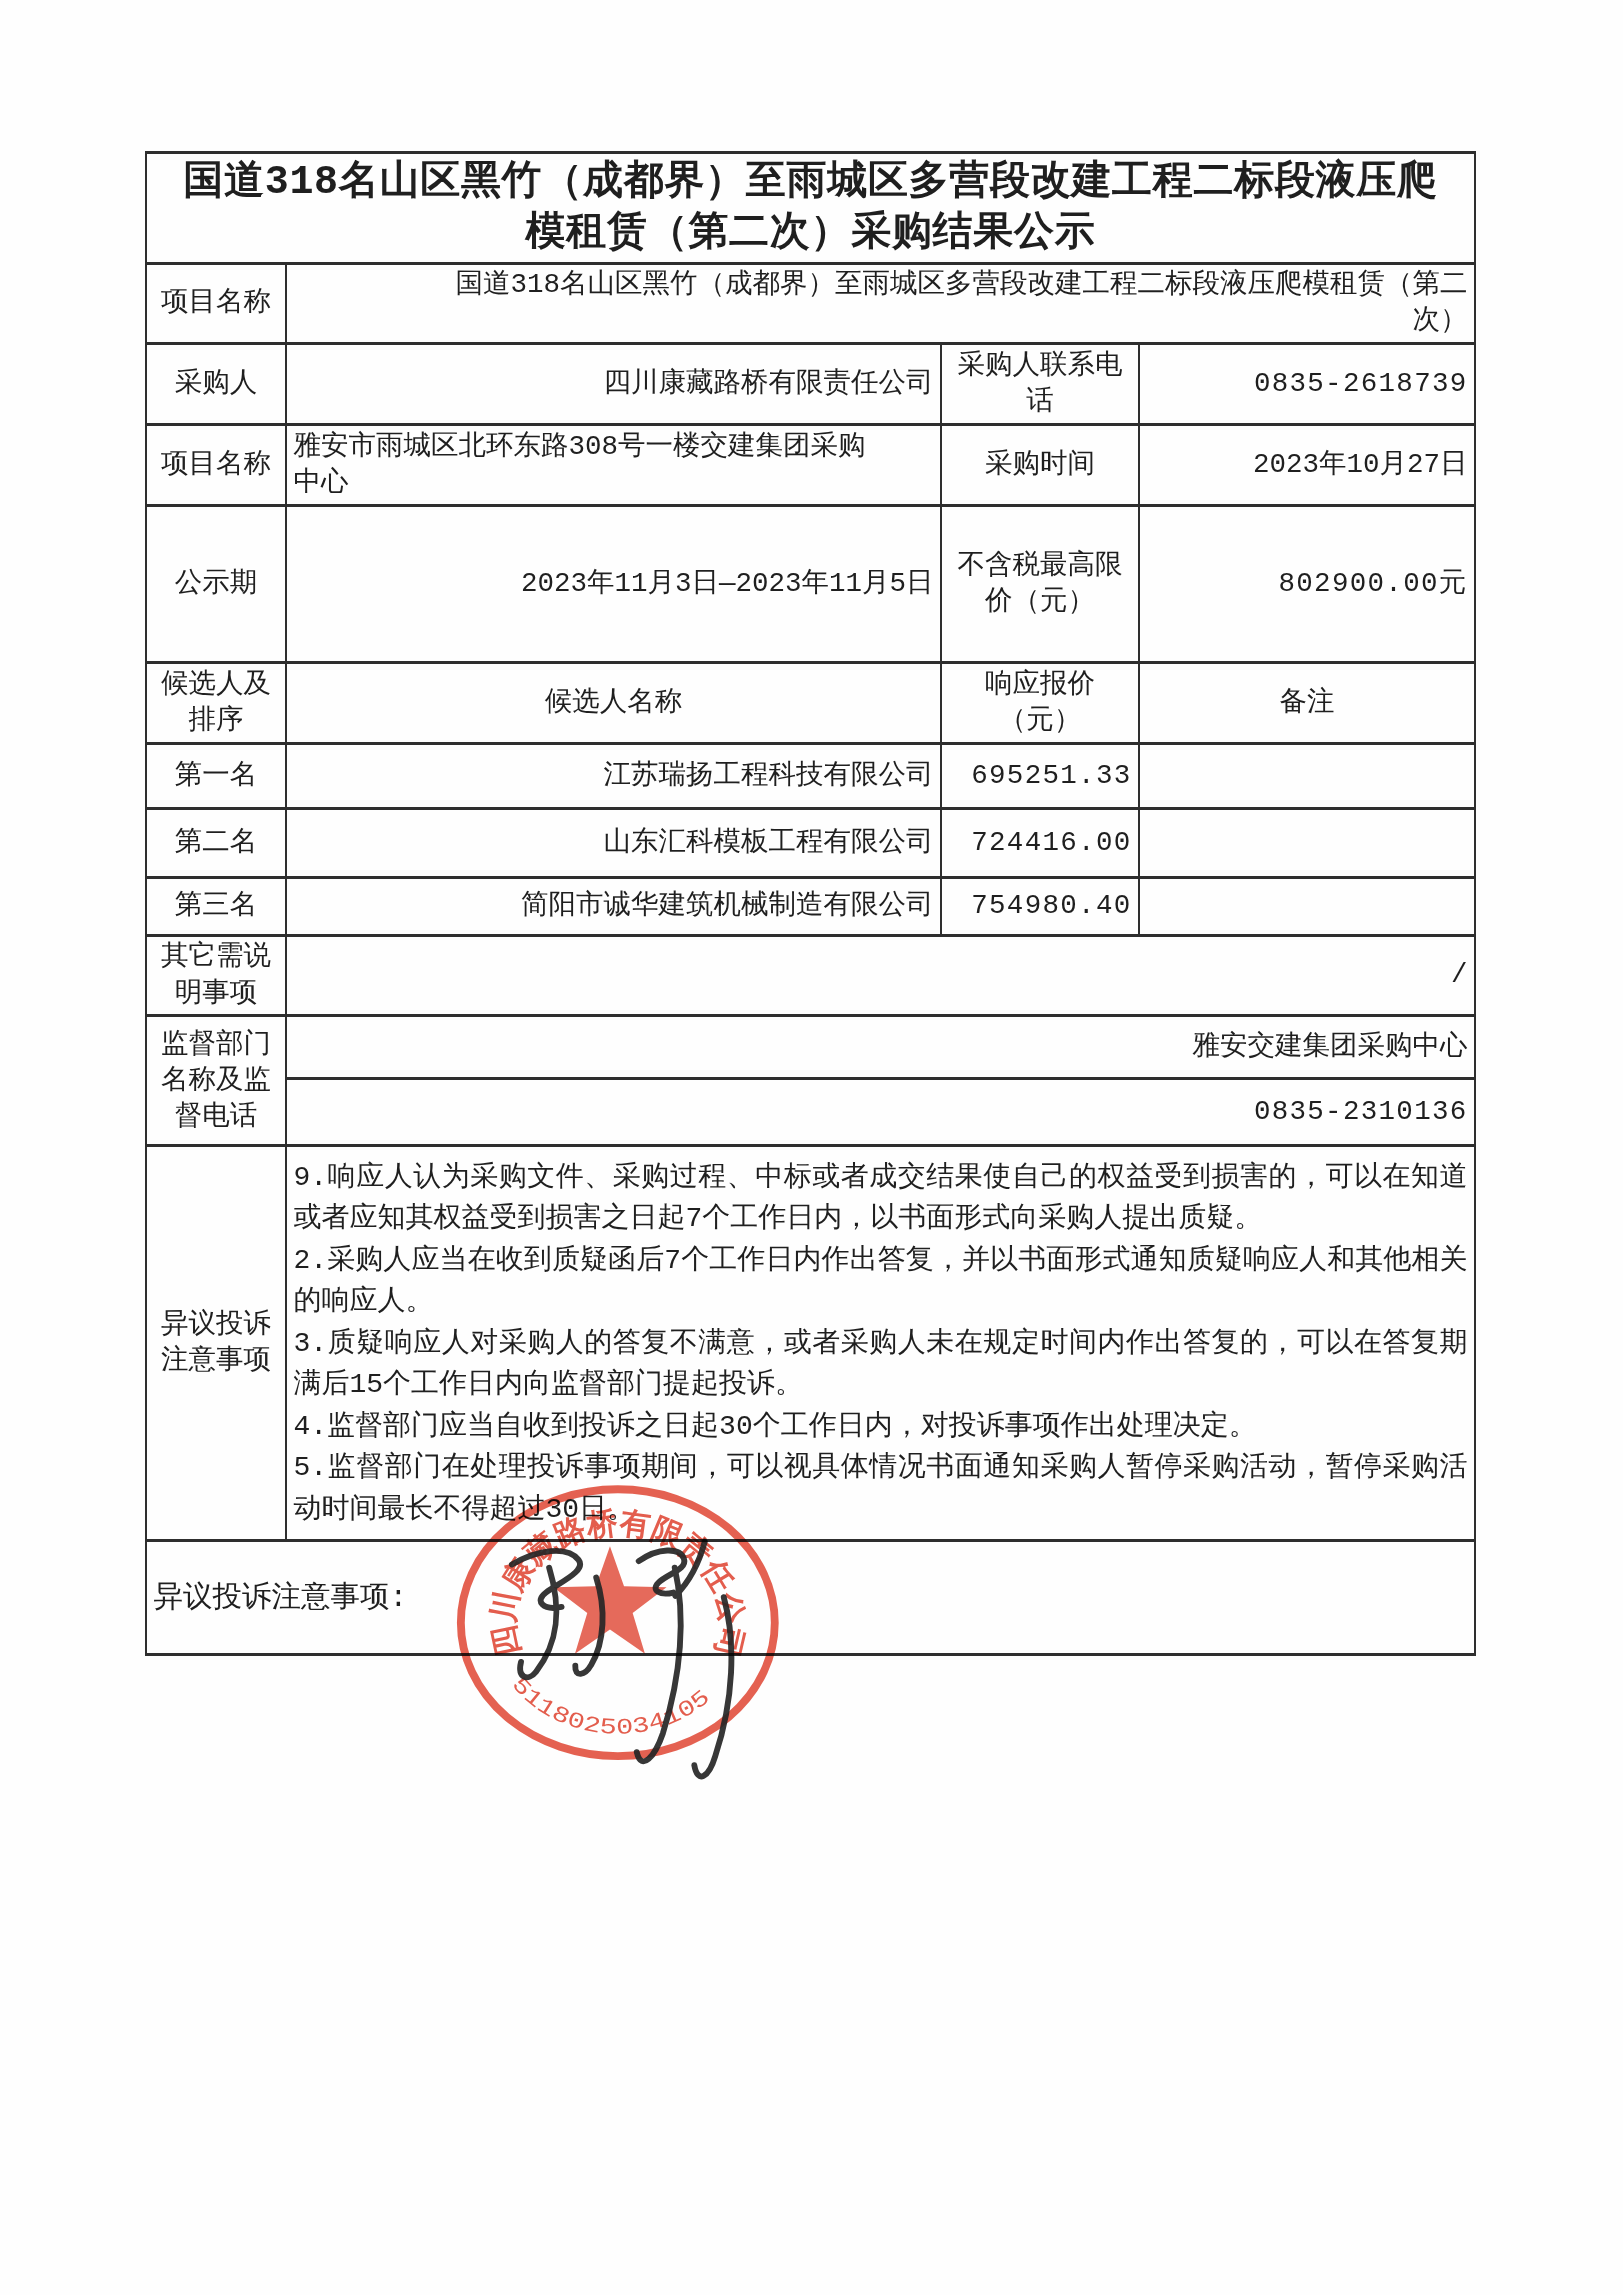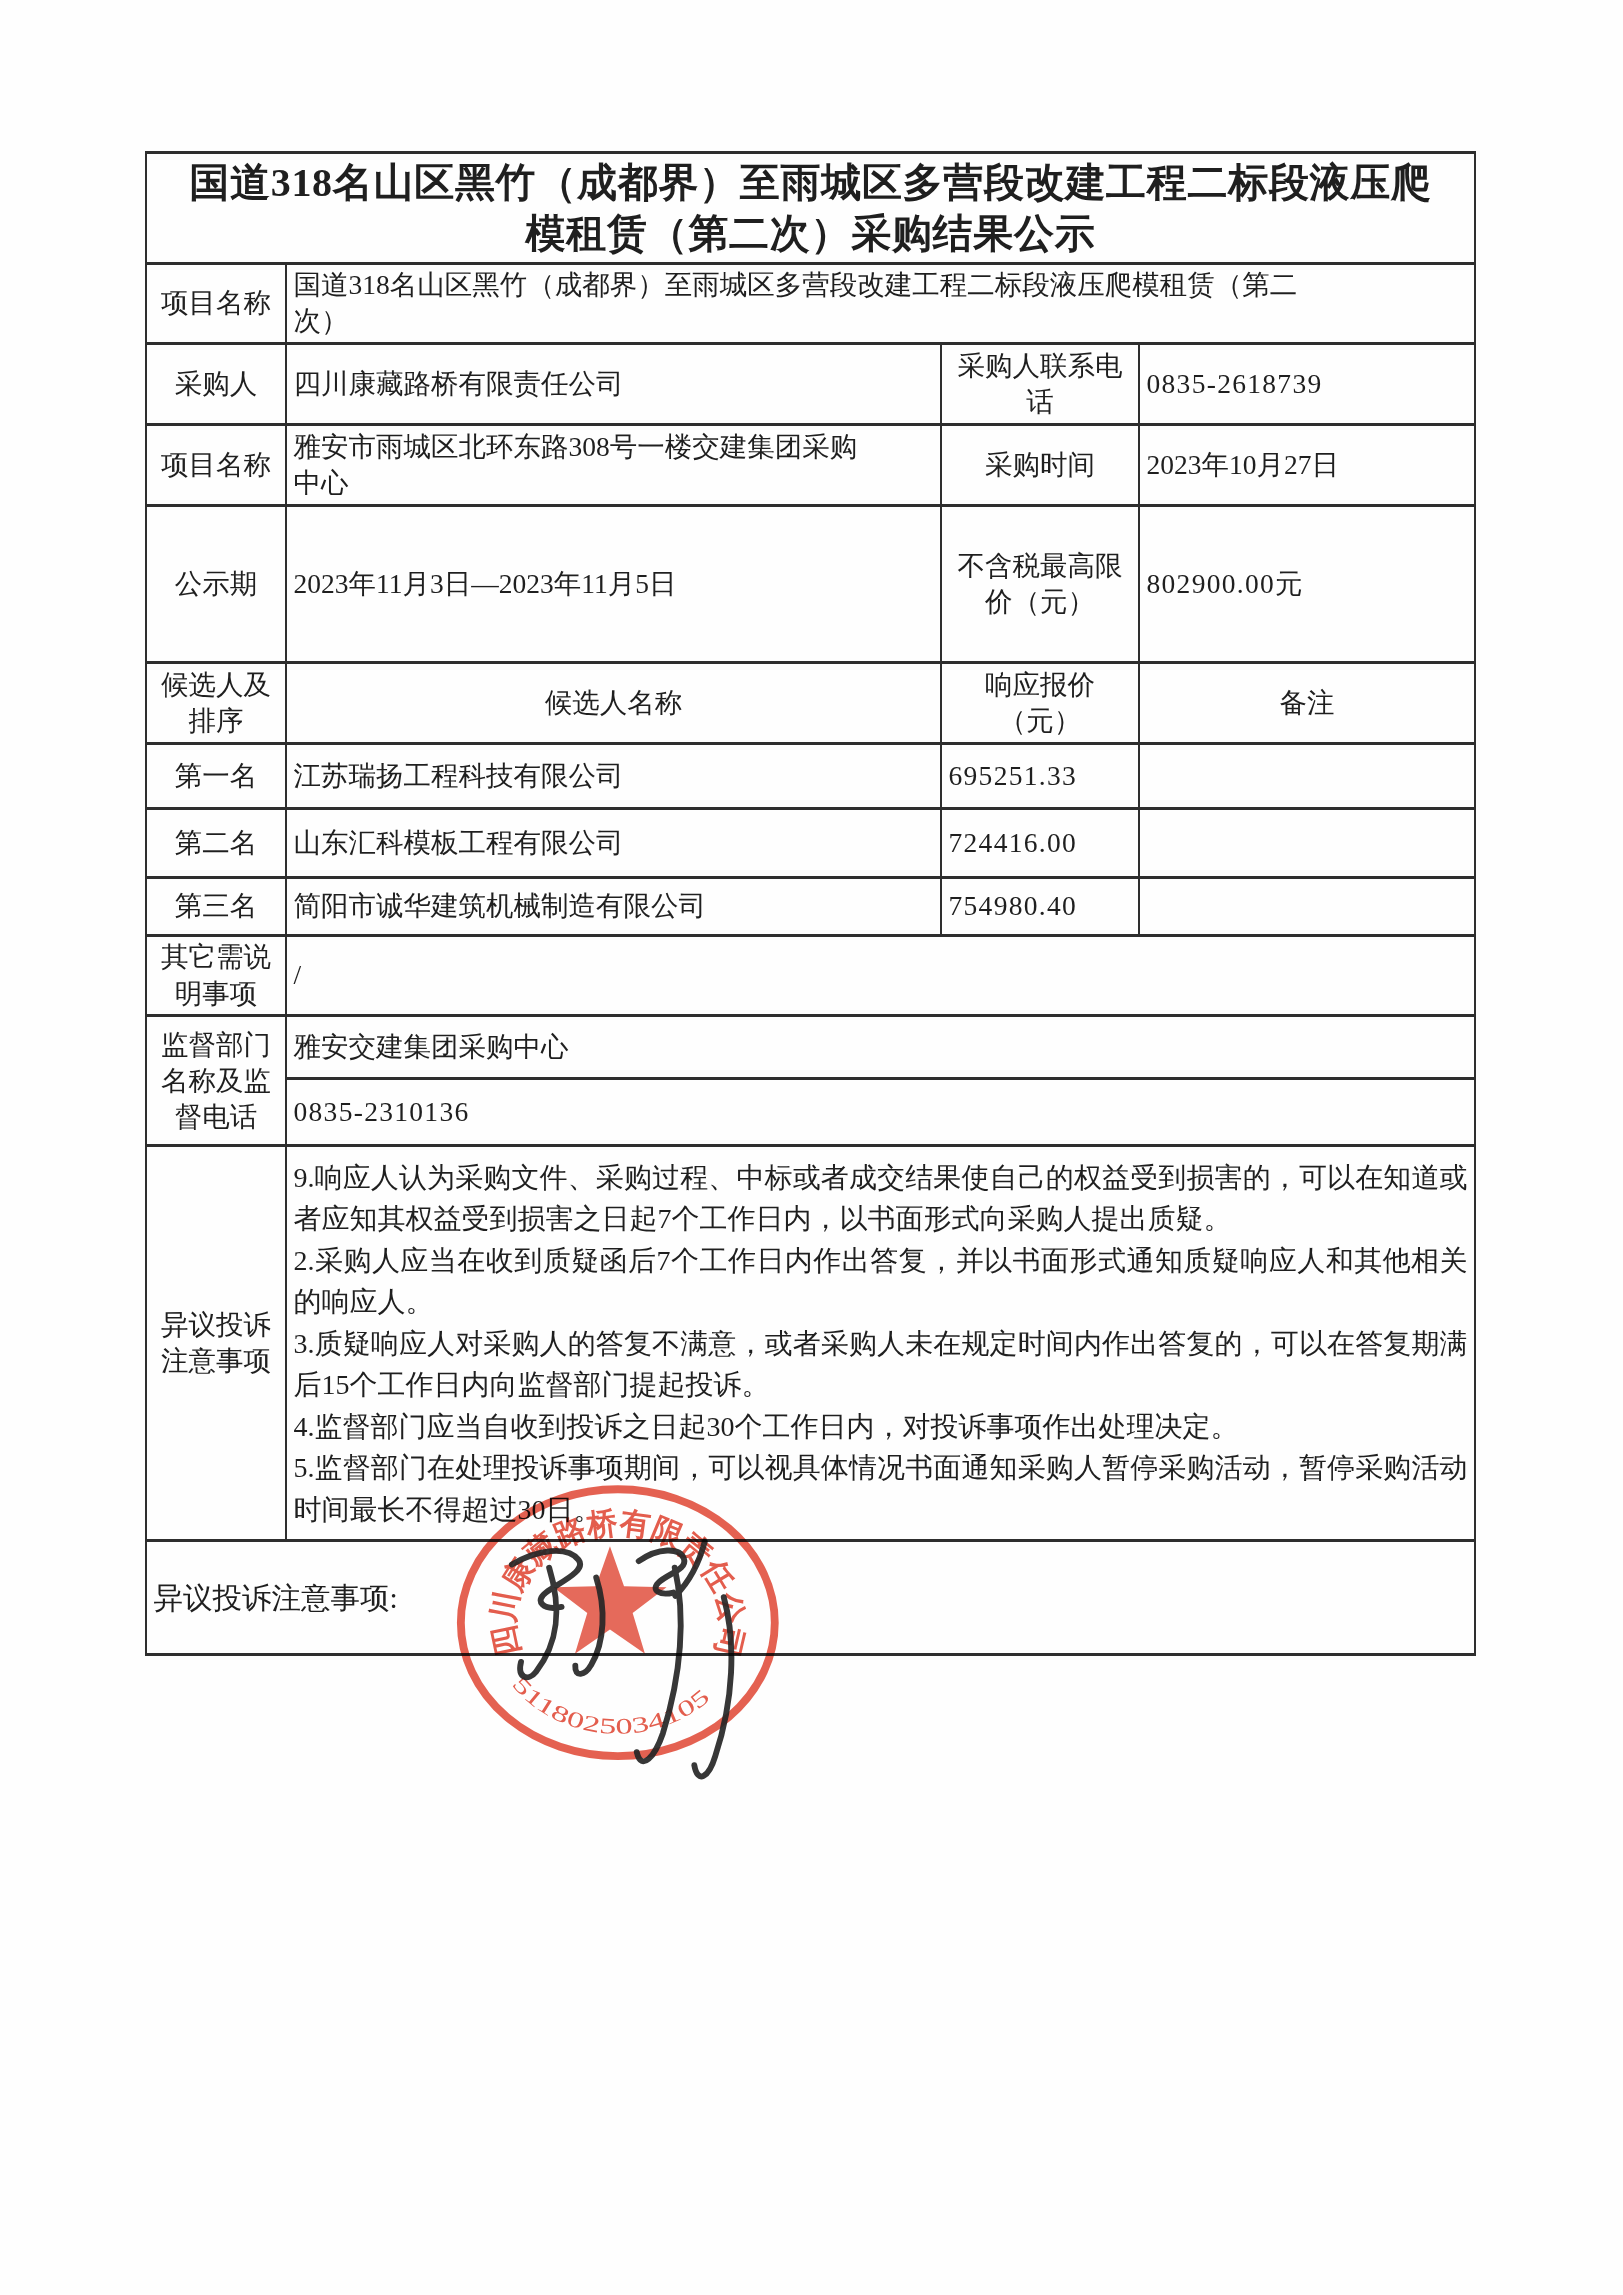--- a/index.html
+++ b/index.html
@@ -2,21 +2,21 @@
 <html style="font-size:10.5px"><head>
 <meta charset="utf-8">
 <style>
   * { margin: 0; padding: 0; box-sizing: border-box; }
   html, body { background: #888; }
   .page {
     position: relative;
     width: 1623px;
     height: 2295px;
     background: #fefefe;
-    font-family: Liberation Serif, serif;
+    font-family: Liberation Mono, monospace;
     color: #1f1f1f;
     overflow: hidden;
   }
   table.doc-table {
     position: absolute;
     left: 145px;
     top: 151px;
     width: 1329px;
     border-collapse: collapse;
     table-layout: fixed;
@@ -33,21 +33,21 @@
   }
   .preline { white-space: pre-line; }
   .title-cell {
     text-align: center;
     font-weight: bold;
     font-size: 40px;
     line-height: 1.28;
     letter-spacing: 0.7px;
   }
   .lbl { text-align: center; }
-  .val-center { text-align: left; }
+  .val-center { text-align: right; }
   .val-left { text-align: left; padding-left: 9.2px; }
   .num { letter-spacing: 1.3px; }
   tr.r-title   { height: 105px; }
   tr.r-project { height: 80px; }
   tr.r-buyer   { height: 79px; margin-top: 44px; }
   tr.r-location{ height: 73px; }
   tr.r-period  { height: 157px; }
   tr.r-chead   { height: 75px; }
   tr.r-c1      { height: 65px; }
   tr.r-c2      { height: 69px; }

